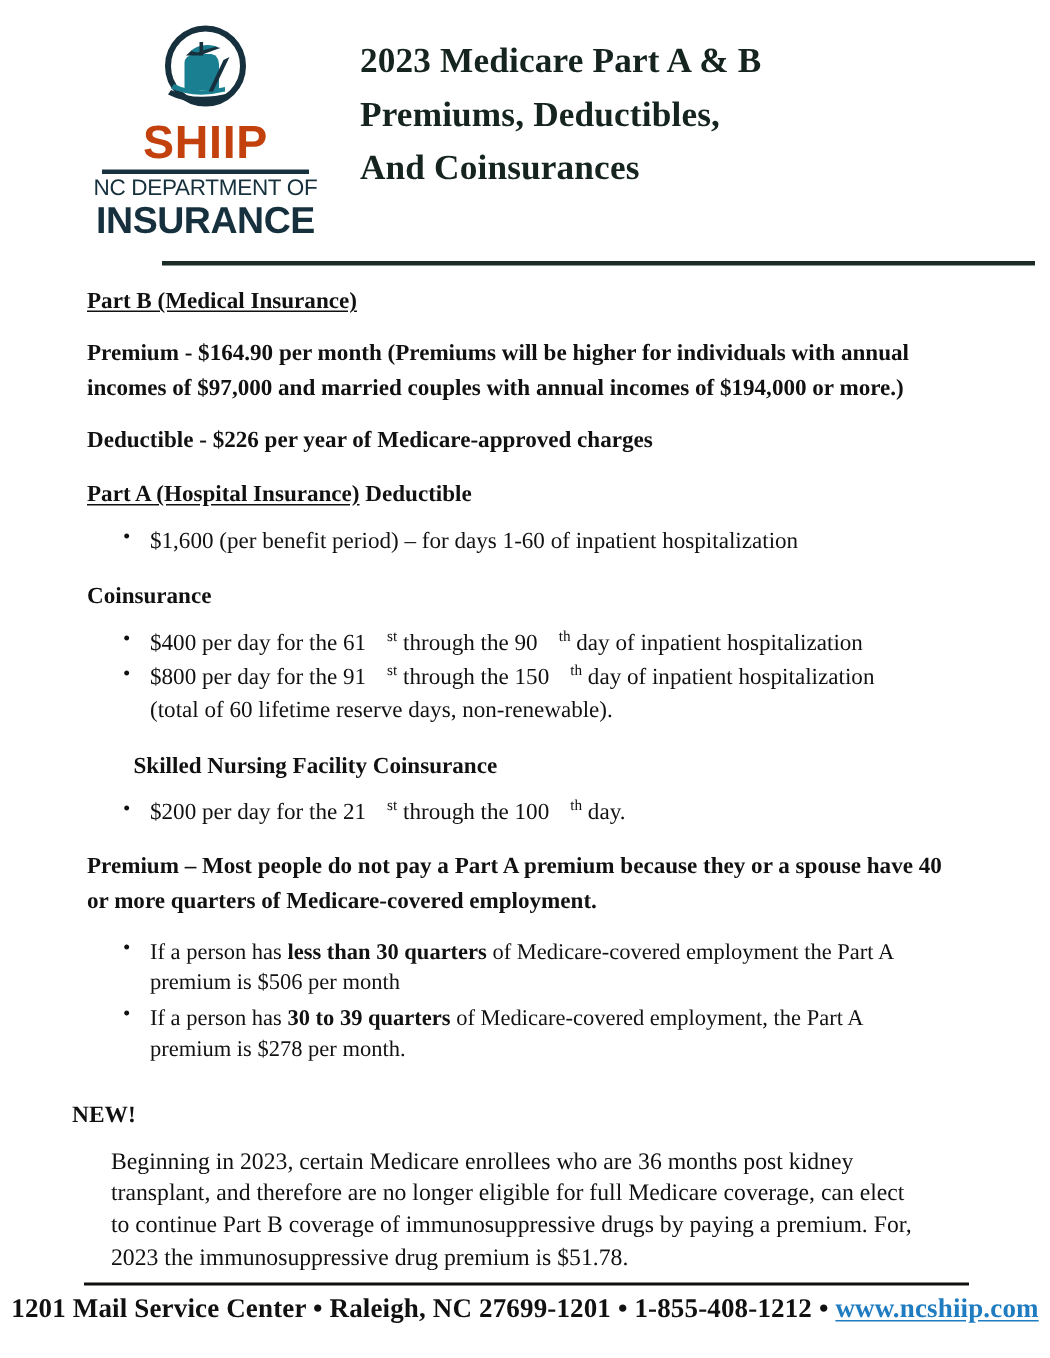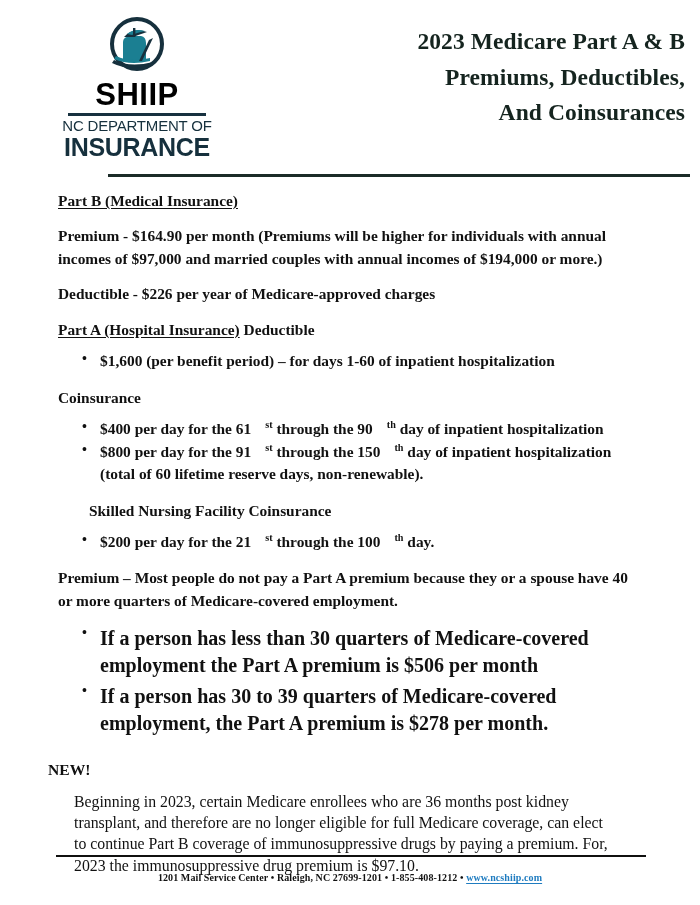--- a/index.html
+++ b/index.html
@@ -35,21 +35,21 @@
     width: 74px;
     height: 62px;
     margin: 0 auto;
     display: block;
   }
   .logo-shiip {
     font-family: "Liberation Sans", "DejaVu Sans", sans-serif;
     font-weight: bold;
     font-size: 31px;
     letter-spacing: 0.5px;
-    color: #000000;
+    color: #c2410c;
     line-height: 1;
     margin-top: 1px;
   }
   .logo-rule {
     height: 3px;
     background: #17313f;
     margin: 3px auto 2px auto;
     width: 138px;
   }
   .logo-dept {
@@ -67,21 +67,21 @@
     letter-spacing: -0.3px;
     color: #16303d;
     line-height: 1.05;
   }
 
   .title-block {
     position: absolute;
     left: 240px;
     top: 24px;
     width: 445px;
-    text-align: right;
+    text-align: left;
   }
   .title-line {
     font-weight: bold;
     font-size: 23.5px;
     line-height: 1.52;
     color: #15241f;
     letter-spacing: 0.1px;
   }
 
   .head-rule {
@@ -119,33 +119,33 @@
 
   ul.bullets {
     margin: 0;
     padding: 0 30px 0 100px;
     list-style: none;
   }
   ul.bullets > li {
     position: relative;
     font-size: 15.4px;
     line-height: 1.44;
-    font-weight: bold;
+    font-weight: normal;
     margin-bottom: 1px;
   }
   ul.bullets > li::before {
     content: "\2022";
     position: absolute;
     left: -18px;
     top: -1px;
     font-size: 14px;
   }
   ul.bullets.regular > li {
-    font-weight: bold;
-    font-size: 20px;
+    font-weight: normal;
+    font-size: 15px;
     line-height: 1.34;
     margin-bottom: 4px;
   }
   sup {
     font-size: 0.66em;
     vertical-align: super;
     line-height: 0;
     margin-left: 14px;
   }
   .indent-1 { padding-left: 89px; }
@@ -172,21 +172,21 @@
     height: 2.5px;
     background: #10100f;
   }
   .footer-text {
     position: absolute;
     left: 0;
     bottom: 22px;
     width: 700px;
     text-align: center;
     font-weight: bold;
-    font-size: 10px;
+    font-size: 18px;
     letter-spacing: 0.1px;
   }
   .footer-link {
     color: #1f7cc0;
     text-decoration: underline;
     text-underline-offset: 2px;
   }
 </style>
 </head>
 <body>
@@ -259,17 +259,17 @@
   <div class="gap-md"></div>
 
   <ul class="bullets regular">
     <li><span>If a person has </span><b>less than 30 quarters</b><span> of Medicare-covered employment the Part A premium is $506 per month</span></li>
     <li><span>If a person has </span><b>30 to 39 quarters</b><span> of Medicare-covered employment, the Part A premium is $278 per month.</span></li>
   </ul>
   <div class="gap-lg"></div>
 
   <div class="new-head">NEW!</div>
   <div class="gap-sm"></div>
-  <div class="new-body">Beginning in 2023, certain Medicare enrollees who are 36 months post kidney transplant, and therefore are no longer eligible for full Medicare coverage, can elect to continue Part B coverage of immunosuppressive drugs by paying a premium.  For, 2023 the immunosuppressive drug premium is $97.10.</div>
+  <div class="new-body">Beginning in 2023, certain Medicare enrollees who are 36 months post kidney transplant, and therefore are no longer eligible for full Medicare coverage, can elect to continue Part B coverage of immunosuppressive drugs by paying a premium.  For, 2023 the immunosuppressive drug premium is $51.78.</div>
 </div>
 
 <div class="footer-rule"></div>
 <div class="footer-text"><span>1201 Mail Service Center • Raleigh, NC 27699-1201 • 1-855-408-1212 • </span><a class="footer-link" href="#">www.ncshiip.com</a></div>
 
 </body></html>

